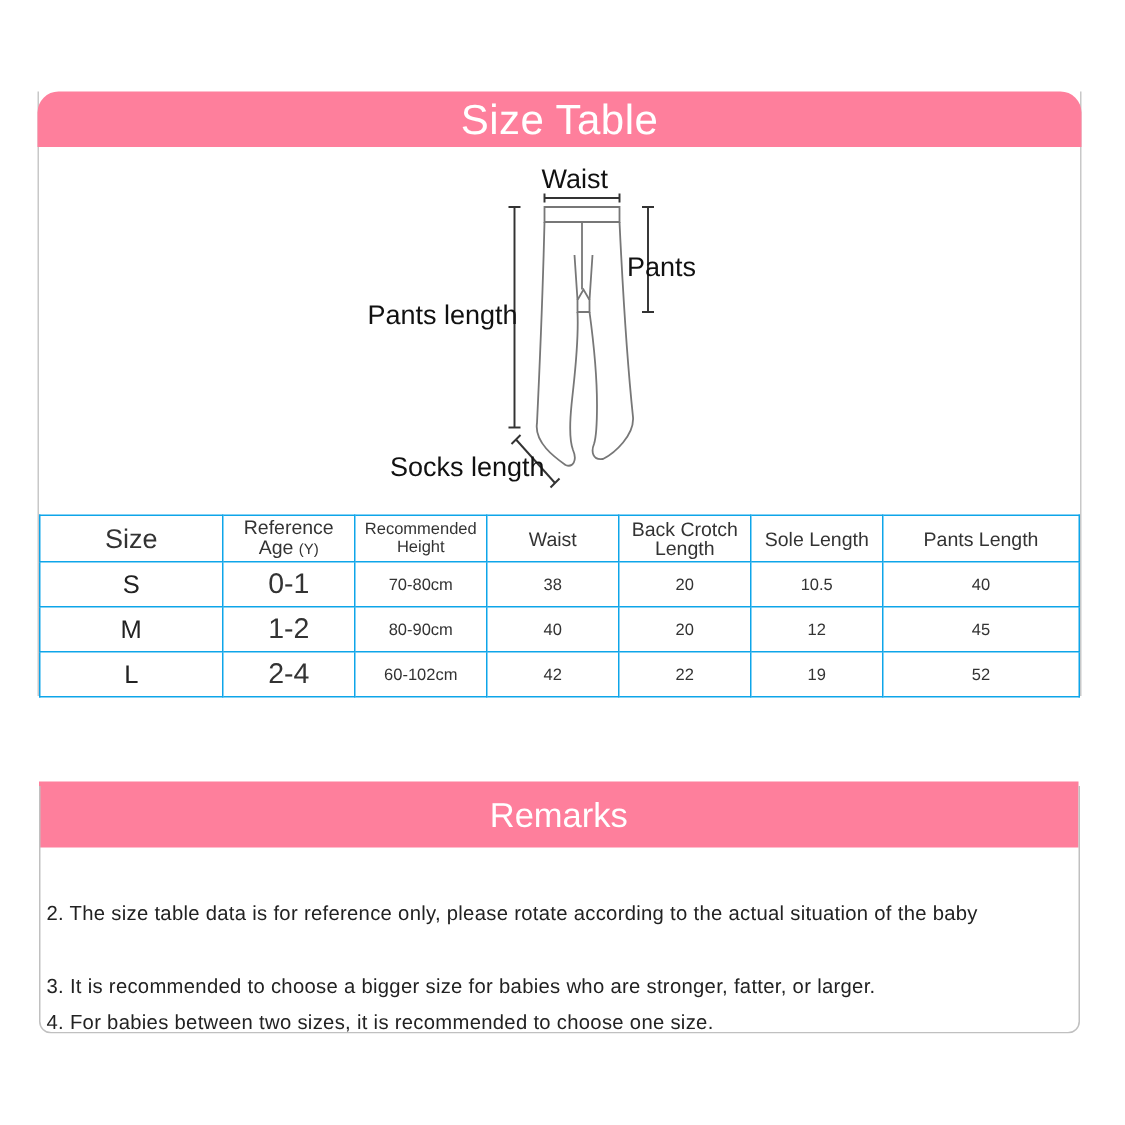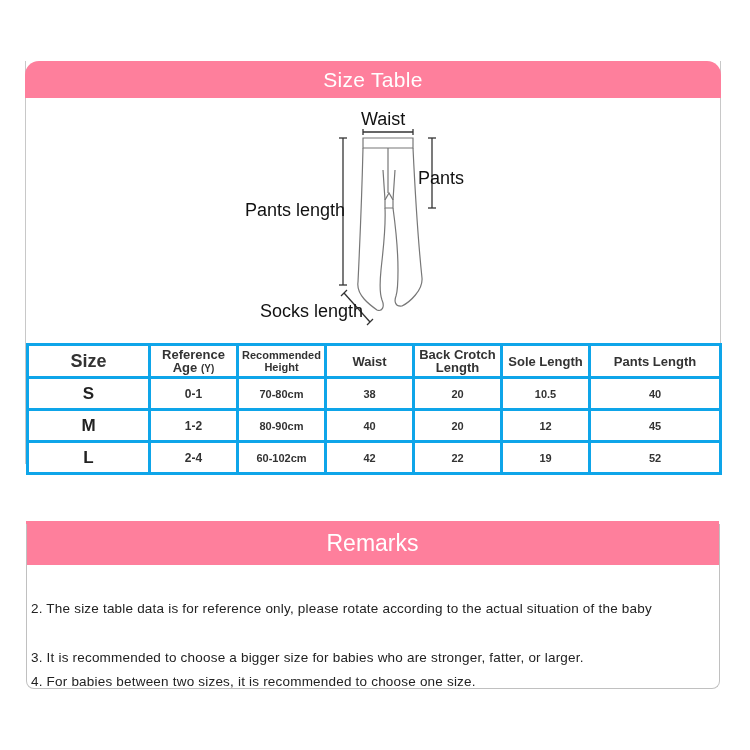--- a/index.html
+++ b/index.html
@@ -1,29 +1,29 @@
 <!DOCTYPE html>
 <html><head>
 <meta charset="utf-8">
 <style>
   html, body { margin:0; padding:0; background:#ffffff; }
   body { width:750px; height:750px; position:relative; overflow:hidden; font-family:"DejaVu Sans", sans-serif; color:#222; }
   .panel1 { position:absolute; left:25px; top:61px; width:694px; height:403px; border-left:1px solid #c8c8c8; border-right:1px solid #c8c8c8; }
   .header-bar { position:absolute; left:25px; top:61px; width:696px; height:37px; background:#fe7f9c; border-radius:14px 14px 0 0; display:flex; align-items:center; justify-content:center; }
-  .header-bar span { color:#fff; font-size:21px; font-family:"Liberation Sans", sans-serif; letter-spacing:0.3px;text-align:right; }
+  .header-bar span { color:#fff; font-size:28px; font-family:"Liberation Sans", sans-serif; letter-spacing:0.3px;text-align:right; }
   .diagram { position:absolute; left:230px; top:100px; width:260px; height:230px; }
   .diag-label { position:absolute; font-family:"Liberation Sans", sans-serif; font-size:18px; color:#111; white-space:nowrap; }
   table.size { position:absolute; left:26px; top:343px; width:693px; border-collapse:collapse; table-layout:fixed; }
-  table.size td, table.size th { border:3px solid #0ea5e9; text-align:center; padding:0; font-weight:bold; color:#333; }
+  table.size td, table.size th { border:1px solid #0ea5e9; text-align:center; padding:0; font-weight:normal; color:#333; }
   table.size th { height:30px; font-size:13px; line-height:13px; font-family:"Liberation Sans", sans-serif; }
   table.size td { height:29px; font-size:11px; font-family:"Liberation Sans", sans-serif; }
   table.size th.big { font-size:18px; }
   table.size th.small { font-size:11px; line-height:12px;margin-left:28px; }
   table.size td.big { font-size:17px; color:#222; }
-  table.size td.med { font-size:12px; }
+  table.size td.med { font-size:19px; }
   .remarks-bar { position:absolute; left:26px; top:480px; width:693px; height:44px; background:#fe7f9c; display:flex; align-items:center; justify-content:center;margin-top:41px; }
   .remarks-bar span { color:#fff; font-size:23px; font-family:"Liberation Sans", sans-serif; }
   .remarks-box { position:absolute; left:26px; top:524px; width:692px; height:164px; border:1px solid #c0c0c0; border-top:none; border-radius:0 0 8px 8px; }
   .remark { position:absolute; left:4px; font-size:13.5px; line-height:24.5px; color:#222; font-family:"Liberation Sans", sans-serif; width:688px; letter-spacing:0.2px; }
 </style>
 </head>
 <body>
 
 <div class="panel1"></div>
 <div class="header-bar">

